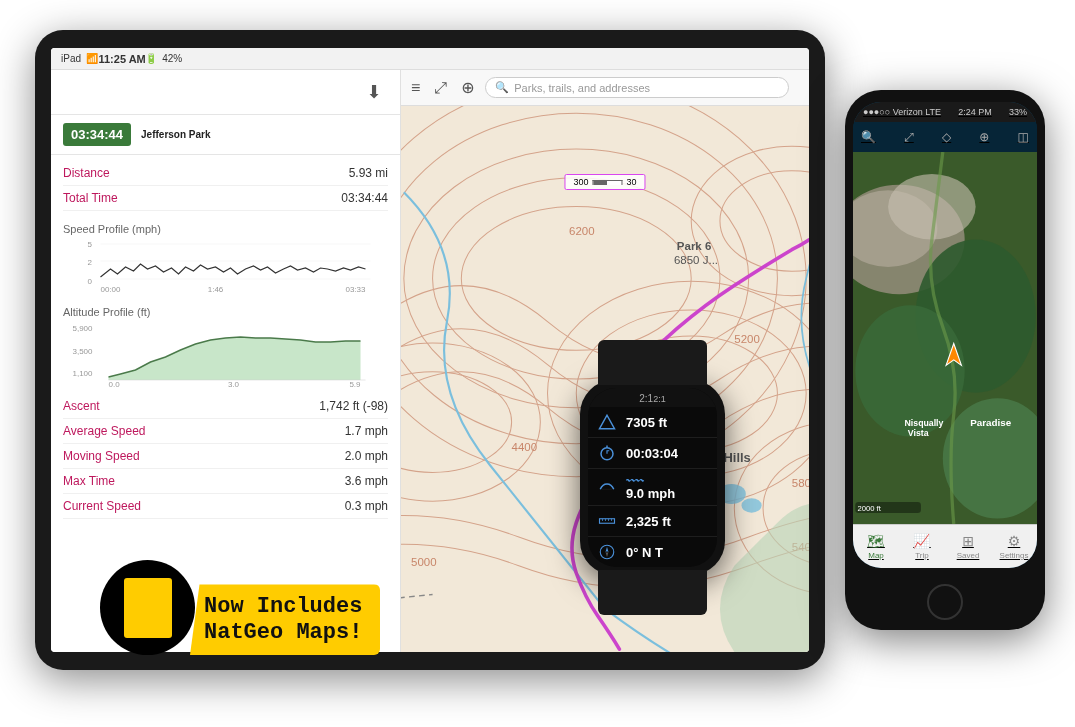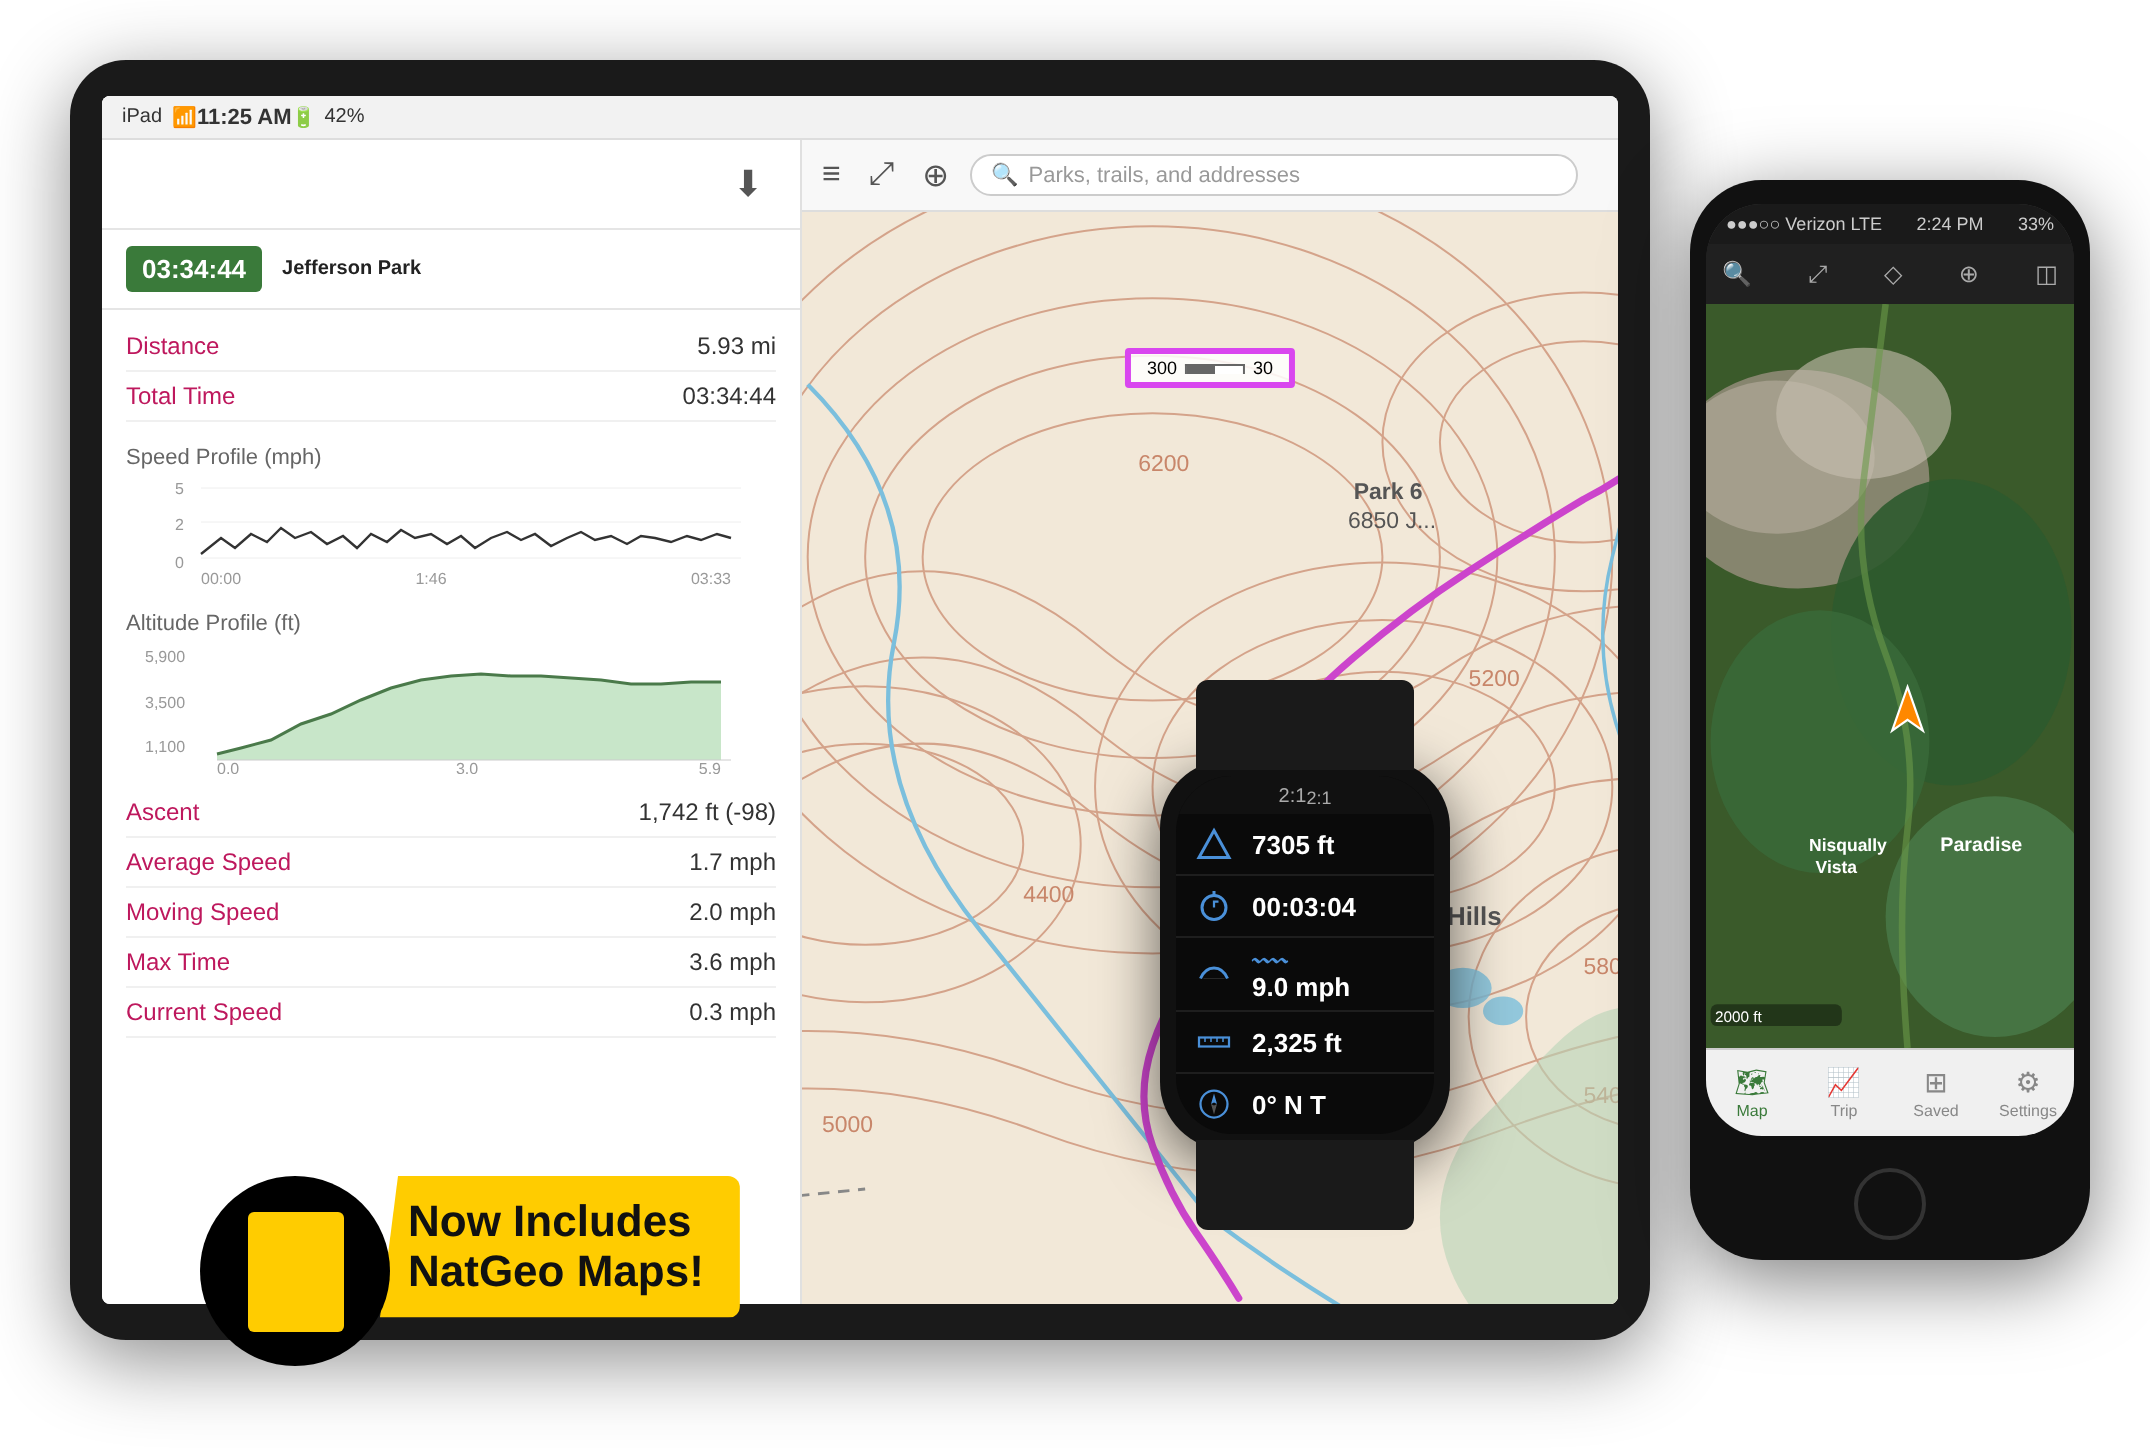--- a/index.html
+++ b/index.html
@@ -185,21 +185,21 @@
       height: 100%;
     }
 
     
     .scale-bar {
       position: absolute;
       top: 68px;
       left: 50%;
       transform: translateX(-50%);
       background: rgba(255,255,255,0.85);
-      border: 3px solid #d946ef;
+      border: 1px solid #d946ef;
       padding: 2px 8px;
       font-size: 9px;
       display: flex;
       align-items: center;
       gap: 4px;
       border-radius: 2px;
     }
 
     
     .watch {
@@ -295,25 +295,26 @@
       position: absolute;
       bottom: 10px; left: 50%;
       transform: translateX(-50%);
       width: 36px; height: 36px;
       border: 2px solid #333;
       border-radius: 50%;
     }
     .iphone-screen {
       width: 100%;
       height: calc(100% - 50px);
-      background: #404040;
+      background: #0c4a6e;
       border-radius: 28px;
       overflow: hidden;
       display: flex;
       flex-direction: column;
+      text-decoration: underline;
     }
     .iphone-status {
       height: 20px;
       background: #1a1a1a;
       display: flex;
       align-items: center;
       justify-content: space-between;
       padding: 0 10px;
       font-size: 9px;
       color: #ccc;
@@ -354,24 +355,25 @@
       font-size: 8px;
       color: #888;
     }
     .iphone-tab.active { color: #3a7a3a; }
     .iphone-tab-icon { font-size: 14px; }
 
     
     .natgeo-badge {
       position: absolute;
       left: 100px;
-      bottom: 44px;
-      display: flex;
-      align-items: flex-start;
+      bottom: 72px;
+      display: flex;
+      align-items: flex-end;
       z-index: 30;
+      font-family: Liberation Mono, monospace;
     }
     .natgeo-circle {
       width: 95px;
       height: 95px;
       background: #000;
       border-radius: 50%;
       display: flex;
       align-items: center;
       justify-content: center;
       flex-shrink: 0;

